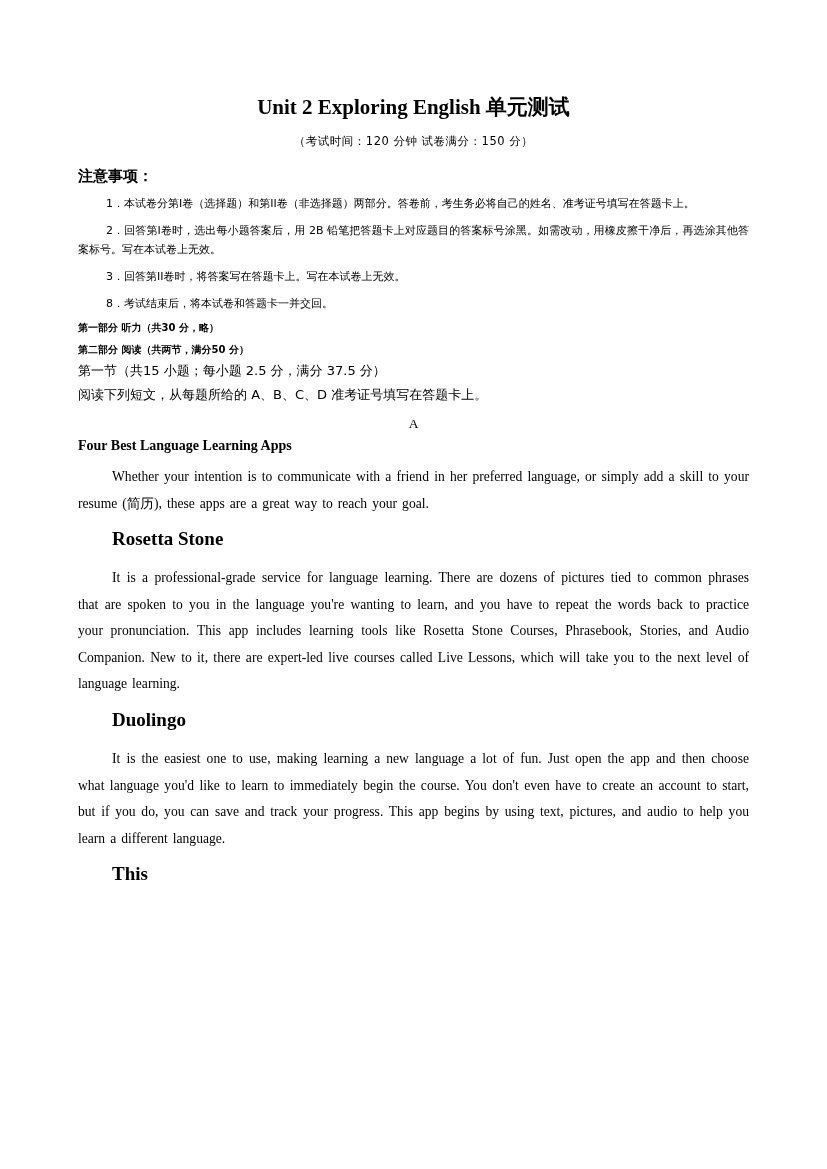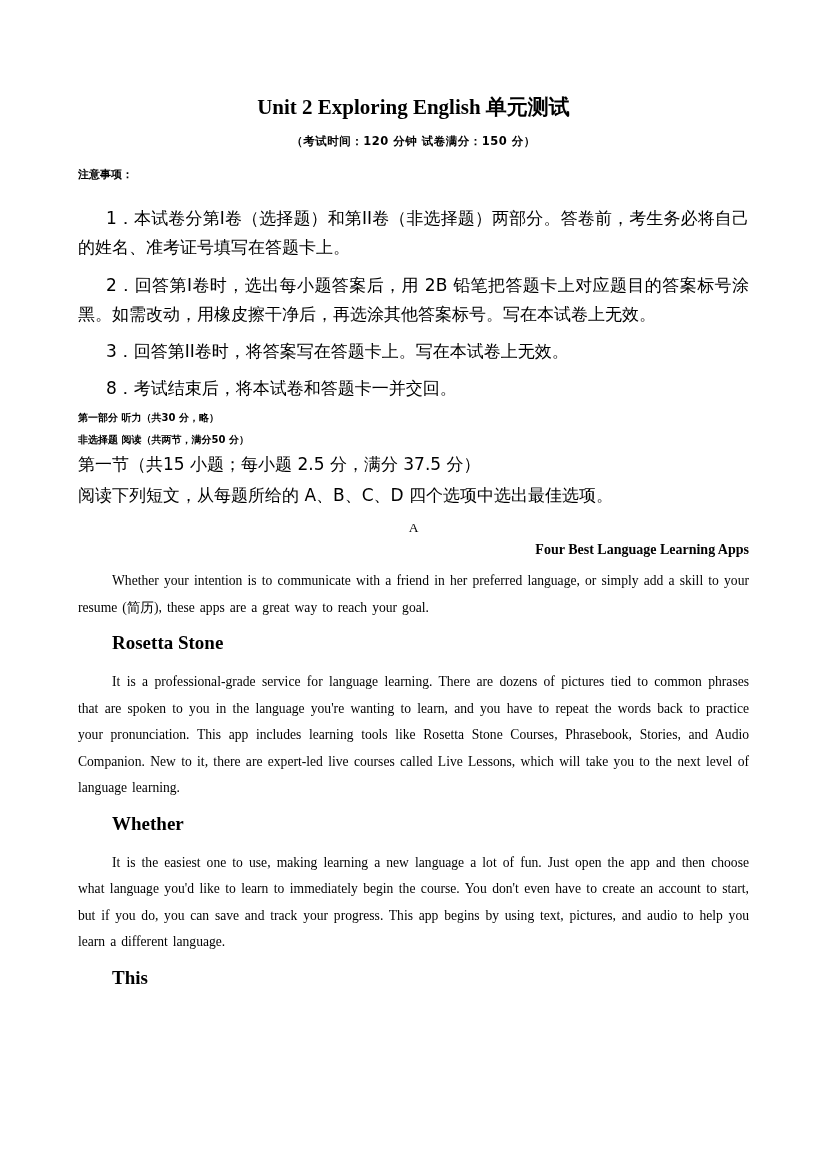--- a/index.html
+++ b/index.html
@@ -26,60 +26,60 @@
     font-family: "Liberation Serif", serif;
     font-weight: bold;
     font-size: 21px;
     letter-spacing: 0px;
     margin: 0 0 14px 0;
     line-height: 1.2;
   }
   .doc-subtitle {
     text-align: center;
     font-family: "DejaVu Sans", sans-serif;
-    font-weight: bold;
+    font-weight: normal;
     font-size: 11.5px;
     margin: 0 0 18px 0;
     letter-spacing: 0.5px;
   }
   .notice-head {
     font-family: Liberation Serif, serif;
     font-weight: bold;
-    font-size: 11px;
-    margin: 0 0 22px 0;
+    font-size: 15px;
+    margin: 0 0 9px 0;
   }
   .notice-item {
     font-family: "DejaVu Sans", sans-serif;
-    font-size: 17px;
+    font-size: 11px;
     line-height: 1.72;
     margin: 8px 0 2px 0;
     text-indent: 28px;
     text-align: justify;
   }
   .section-head {
     font-family: "DejaVu Sans", sans-serif;
     font-weight: bold;
     font-size: 10px;
     margin: 6px 0 2px 0;
     line-height: 1.6;
   }
   .plain-line {
     font-family: "DejaVu Sans", sans-serif;
-    font-size: 17px;
+    font-size: 13px;
     line-height: 1.72;
     margin: 2px 0 0 0;
   }
   .centered-letter {
     text-align: center;
     font-family: "Liberation Serif", serif;
     font-size: 13.5px;
     margin: 10px 0 4px 0;
   }
   .passage-title {
-    text-align: right;
+    text-align: left;
     font-family: "Liberation Serif", serif;
     font-weight: bold;
     font-size: 14px;
     margin: 6px 0 10px 0;
   }
   .para {
     font-family: "Liberation Serif", serif;
     font-size: 13.6px;
     line-height: 1.95;
     text-align: justify;
@@ -104,31 +104,31 @@
   <h1 class="doc-title">Unit 2 Exploring English 单元测试</h1>
   <div class="doc-subtitle">（考试时间：120 分钟    试卷满分：150 分）</div>
 
   <div class="notice-head">注意事项：</div>
   <p class="notice-item">1．本试卷分第I卷（选择题）和第II卷（非选择题）两部分。答卷前，考生务必将自己的姓名、准考证号填写在答题卡上。</p>
   <p class="notice-item">2．回答第I卷时，选出每小题答案后，用 2B 铅笔把答题卡上对应题目的答案标号涂黑。如需改动，用橡皮擦干净后，再选涂其他答案标号。写在本试卷上无效。</p>
   <p class="notice-item">3．回答第II卷时，将答案写在答题卡上。写在本试卷上无效。</p>
   <p class="notice-item">8．考试结束后，将本试卷和答题卡一并交回。</p>
 
   <div class="section-head">第一部分   听力（共30 分，略）</div>
-  <div class="section-head">非选择题   阅读（共两节，满分50 分）</div>
+  <div class="section-head">第二部分   阅读（共两节，满分50 分）</div>
 
   <div class="plain-line">第一节（共15 小题；每小题 2.5 分，满分 37.5 分）</div>
-  <div class="plain-line">阅读下列短文，从每题所给的 A、B、C、D 四个选项中选出最佳选项。</div>
+  <div class="plain-line">阅读下列短文，从每题所给的 A、B、C、D 准考证号填写在答题卡上。</div>
 
   <div class="centered-letter">A</div>
   <div class="passage-title">Four Best Language Learning Apps</div>
 
   <p class="para">Whether your intention is to communicate with a friend in her preferred language, or simply add a skill to your resume (简历), these apps are a great way to reach your goal.</p>
 
   <div class="app-name">Rosetta Stone</div>
   <p class="para">It is a professional-grade service for language learning. There are dozens of pictures tied to common phrases that are spoken to you in the language you're wanting to learn, and you have to repeat the words back to practice your pronunciation. This app includes learning tools like Rosetta Stone Courses, Phrasebook, Stories, and Audio Companion. New to it, there are expert-led live courses called Live Lessons, which will take you to the next level of language learning.</p>
 
-  <div class="app-name">Whether</div>
+  <div class="app-name">Duolingo</div>
   <p class="para">It is the easiest one to use, making learning a new language a lot of fun. Just open the app and then choose what language you'd like to learn to immediately begin the course. You don't even have to create an account to start, but if you do, you can save and track your progress. This app begins by using text, pictures, and audio to help you learn a different language.</p>
 
   <div class="app-name">This</div>
 
 </div>
 
 </body></html>

